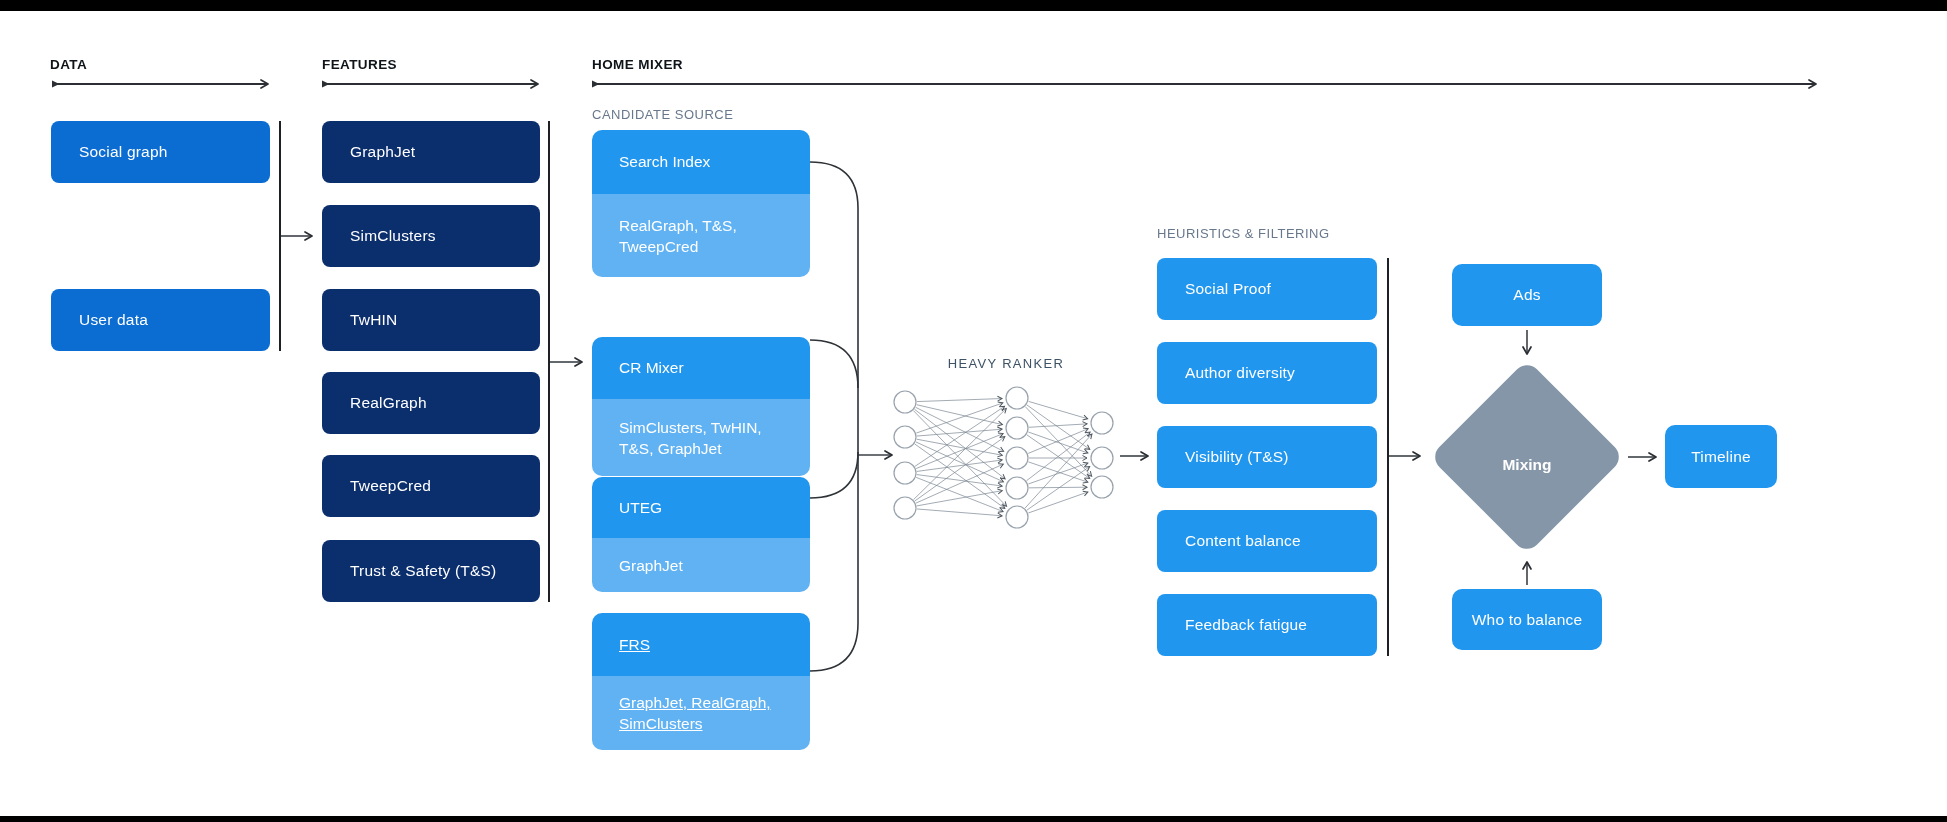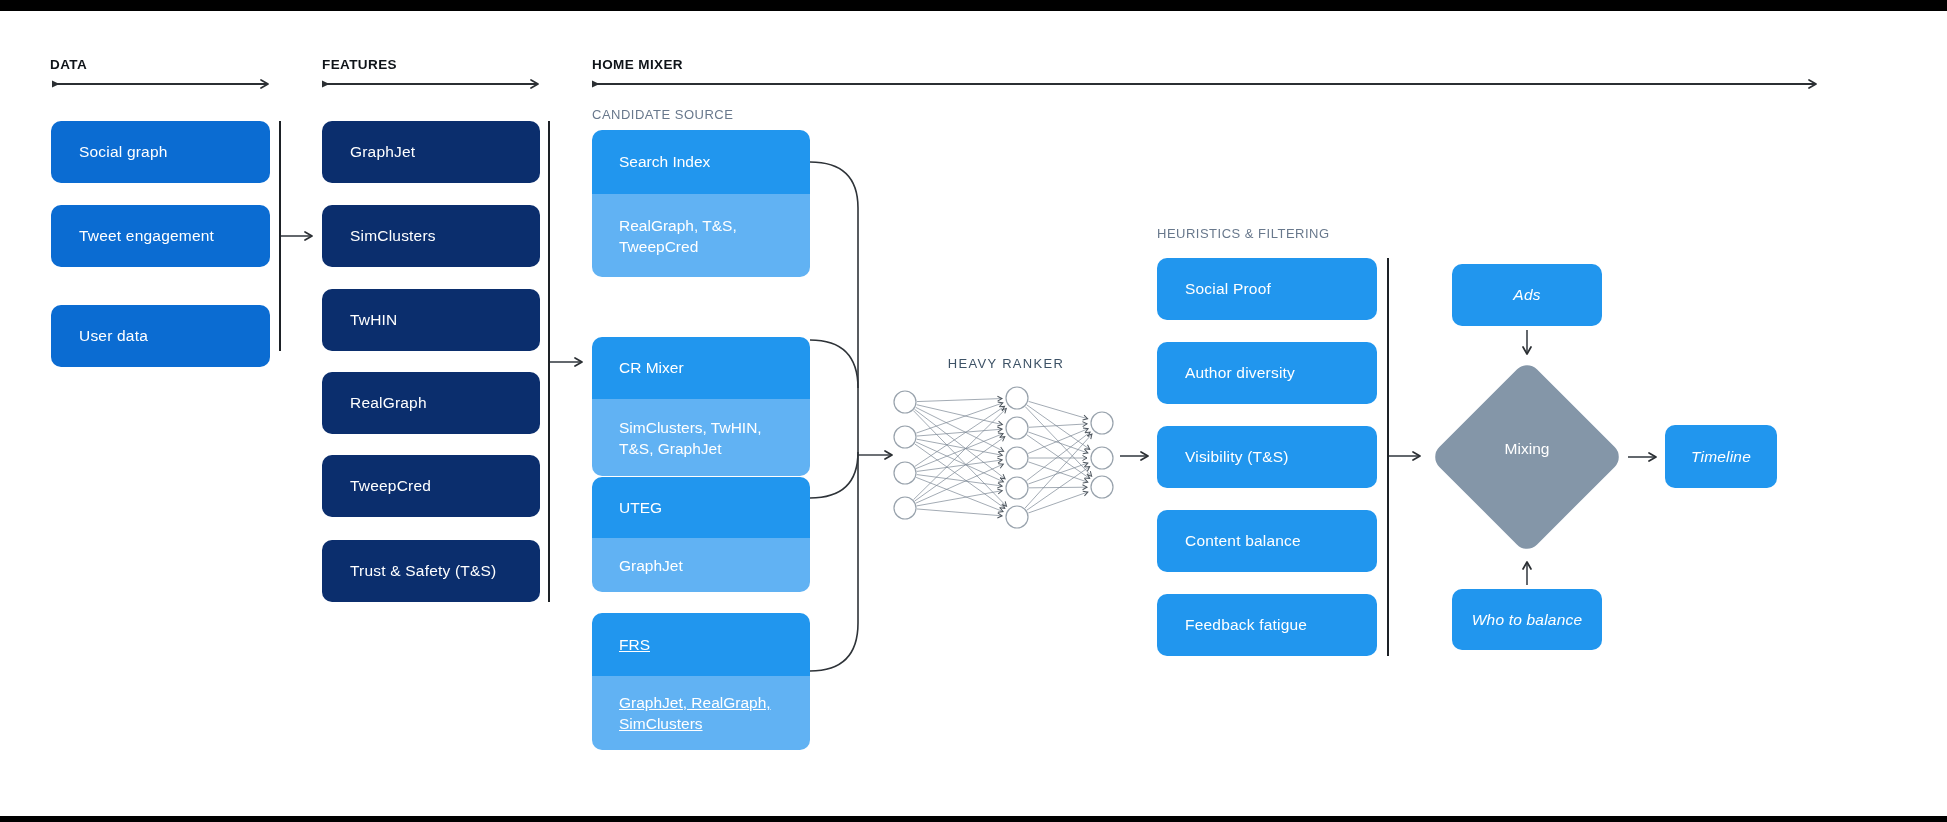--- a/index.html
+++ b/index.html
@@ -4,35 +4,35 @@
 <style>
   html,body{margin:0;padding:0;background:#fff;}
   .canvas{position:relative;width:1947px;height:822px;background:#ffffff;overflow:hidden;
           font-family:"Liberation Sans",sans-serif;}
   .bar{position:absolute;left:0;width:1947px;background:#000;}
   .seclabel{position:absolute;font-size:13.5px;font-weight:700;color:#0f1419;letter-spacing:.4px;}
   .mutelabel{position:absolute;font-size:13px;font-weight:400;color:#68788c;letter-spacing:.5px;}
   .rankerlabel{position:absolute;font-size:13px;font-weight:500;color:#3d5266;letter-spacing:1.3px;text-align:center;}
   .box{position:absolute;box-sizing:border-box;border-radius:10px;color:#fff;
        font-size:15.5px;font-weight:500;display:flex;align-items:center;letter-spacing:.2px;}
-  .padl{padding-left:28px;}
-  .ctr{justify-content:center;font-style:italic;}
+  .padl{padding-left:28px;border-radius:8px;}
+  .ctr{justify-content:center;}
   .b-data{background:#0b6cd2;}
   .b-feat{background:#0b2e6d;}
   .b-pipe{background:#2196ee;}
   .cgroup{position:absolute;left:592px;width:218px;box-sizing:border-box;border-radius:10px;
           overflow:hidden;color:#fff;display:flex;flex-direction:column;}
   .chead{background:#2196ee;display:flex;align-items:center;padding-left:27px;
          font-size:15.5px;font-weight:500;flex:0 0 auto;}
   .csub{background:#61b2f3;flex:1 1 auto;display:flex;align-items:center;
         padding:6px 18px 6px 27px;font-size:15.5px;font-weight:500;line-height:21px;}
   .diamond{position:absolute;left:1458px;top:388px;width:138px;height:138px;background:#8496a8;
            border-radius:14px;transform:rotate(45deg);}
-  .diamond-label{position:absolute;left:1458px;top:380px;width:138px;height:138px;display:flex;
-                 align-items:center;justify-content:center;color:#fff;font-size:15.5px;font-weight:400;}
+  .diamond-label{position:absolute;left:1458px;top:396px;width:138px;height:138px;display:flex;
+                 align-items:center;justify-content:center;color:#fff;font-size:15.5px;font-weight:700;}
   svg.connectors{position:absolute;left:0;top:0;pointer-events:none;}
 </style>
 </head>
 <body>
 
 <div class="canvas">
 
   <div class="bar" style="top:0;height:11px;"></div>
   <div class="bar" style="top:816px;height:6px;"></div>
 
@@ -126,22 +126,21 @@
   </svg>
 
   <div class="seclabel" style="left:50px;top:57px;">DATA</div>
   <div class="seclabel" style="left:322px;top:57px;">FEATURES</div>
   <div class="seclabel" style="left:592px;top:57px;">HOME MIXER</div>
   <div class="mutelabel" style="left:592px;top:107px;">CANDIDATE SOURCE</div>
   <div class="mutelabel" style="left:1157px;top:226px;">HEURISTICS &amp; FILTERING</div>
   <div class="rankerlabel" style="left:926px;top:356px;width:160px;">HEAVY RANKER</div>
 
   <div class="box b-data padl" style="left:51px;top:121px;width:219px;height:62px;">Social graph</div>
-  <div class="box b-data padl" style="left:51px;top:205px;width:219px;height:62px;">Tweet engagement</div>
-  <div class="box b-data padl" style="left:51px;top:289px;width:219px;height:62px;margin-top:16px;">User data</div>
+  <div class="box b-data padl" style="left:51px;top:289px;width:219px;height:62px;">User data</div>
 
   <div class="box b-feat padl" style="left:322px;top:121px;width:218px;height:62px;">GraphJet</div>
   <div class="box b-feat padl" style="left:322px;top:205px;width:218px;height:62px;">SimClusters</div>
   <div class="box b-feat padl" style="left:322px;top:289px;width:218px;height:62px;">TwHIN</div>
   <div class="box b-feat padl" style="left:322px;top:372px;width:218px;height:62px;">RealGraph</div>
   <div class="box b-feat padl" style="left:322px;top:455px;width:218px;height:62px;">TweepCred</div>
   <div class="box b-feat padl" style="left:322px;top:540px;width:218px;height:62px;">Trust &amp; Safety (T&amp;S)</div>
 
   <div class="cgroup" style="top:130px;height:147px;">
     <div class="chead" style="height:64px;">Search Index</div>

